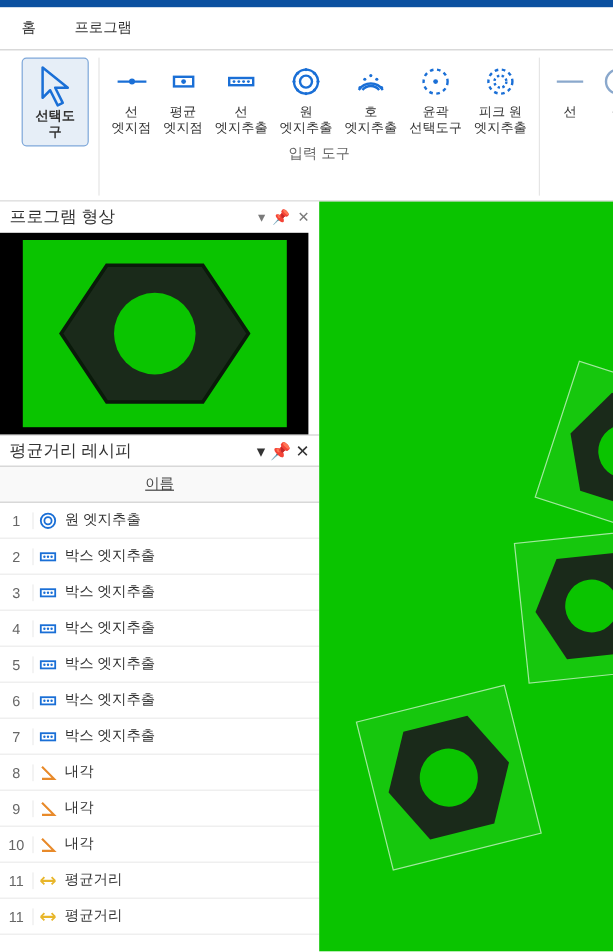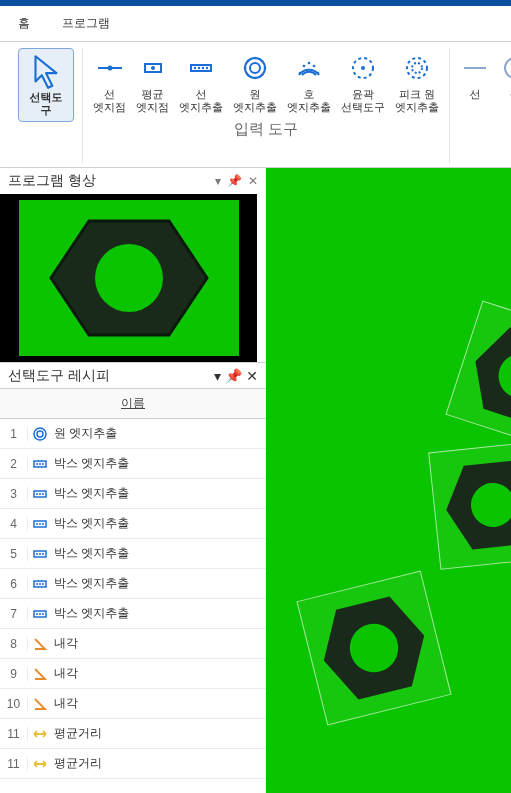--- a/index.html
+++ b/index.html
@@ -12,21 +12,21 @@
 .ribbon-group { display: flex; flex-direction: column; align-items: center; padding: 0 8px; border-right: 1px solid #e5e5e5; }
 .ribbon-group:last-child { border-right: none; }
 .ribbon-row { display: flex; gap: 6px; justify-content: center; }
 .tool { display: flex; flex-direction: column; align-items: center; font-size: 11px; color: #333; padding: 2px; cursor: pointer; }
 .tool.big { min-width: 56px; }
 .tool .ico { height: 36px; display: flex; align-items: center; justify-content: center; }
 .tool .glyph svg { width: 30px; height: 30px; }
 .tool .label { text-align: center; line-height: 13px; margin-top: 2px; }
 .tool.select .ico svg { width: 42px; height: 42px; }
 .tool.select { background: #e6eef7; border: 1px solid #7da7d9; border-radius: 4px; padding: 4px 6px; font-weight: bold; }
-.group-caption { font-size: 15px; color: #666; margin-top: 4px; }
+.group-caption { font-size: 12px; color: #666; margin-top: 4px; }
 .content { position: absolute; top: 168px; bottom: 0; left: 0; right: 0; display: flex; }
 .leftcol { width: 266px; display: flex; flex-direction: column; background: #fff; }
 .panel-head { display: flex; align-items: center; justify-content: space-between; padding: 4px 8px; font-size: 14px; color: #333; height: 26px; }
 .panel-head .icons { display: flex; gap: 6px; color: #7a7a7a; font-size: 12px; }
 .panel-head .icons span { cursor: pointer; }
 .preview { width: 257px; height: 168px; background: #000; position: relative; display:flex; align-items:center; justify-content:center; }
 .preview-inner { width: 220px; height: 156px; background: #0ac400; display:flex; align-items:center; justify-content:center; }
 .recipe-head { display: flex; align-items: center; justify-content: space-between; padding: 4px 8px; font-size: 14px; color: #333; border-top: 1px solid #d0d0d0; height: 26px; }
 .recipe-colhead { font-size: 12px; color: #444; text-align: center; padding: 6px 0; border-bottom: 1px solid #d0d0d0; border-top: 1px solid #d0d0d0; background: #f9f9f9; text-decoration: underline; }
 .recipe-list { flex: 1; overflow: auto; }
@@ -196,21 +196,21 @@
     <div class="preview">
       <div class="preview-inner">
         <svg width="160" height="150" viewBox="0 0 160 150">
           <polygon points="40,18 120,18 158,75 120,132 40,132 2,75" fill="#1a2a1a" stroke="#0a1a0a" stroke-width="3"></polygon>
           <circle cx="80" cy="75" r="34" fill="#0ac400"></circle>
         </svg>
       </div>
     </div>
 
     <div class="recipe-head">
-      <span>선택도구 레시피</span>
+      <span>평균거리 레시피</span>
       <div class="icons">
         <span>▾</span>
         <span>📌</span>
         <span>✕</span>
       </div>
     </div>
     <div class="recipe-colhead">이름</div>
     <div class="recipe-list" id="recipe-list">
         <div class="recipe-row">
           <div class="num">1</div>

